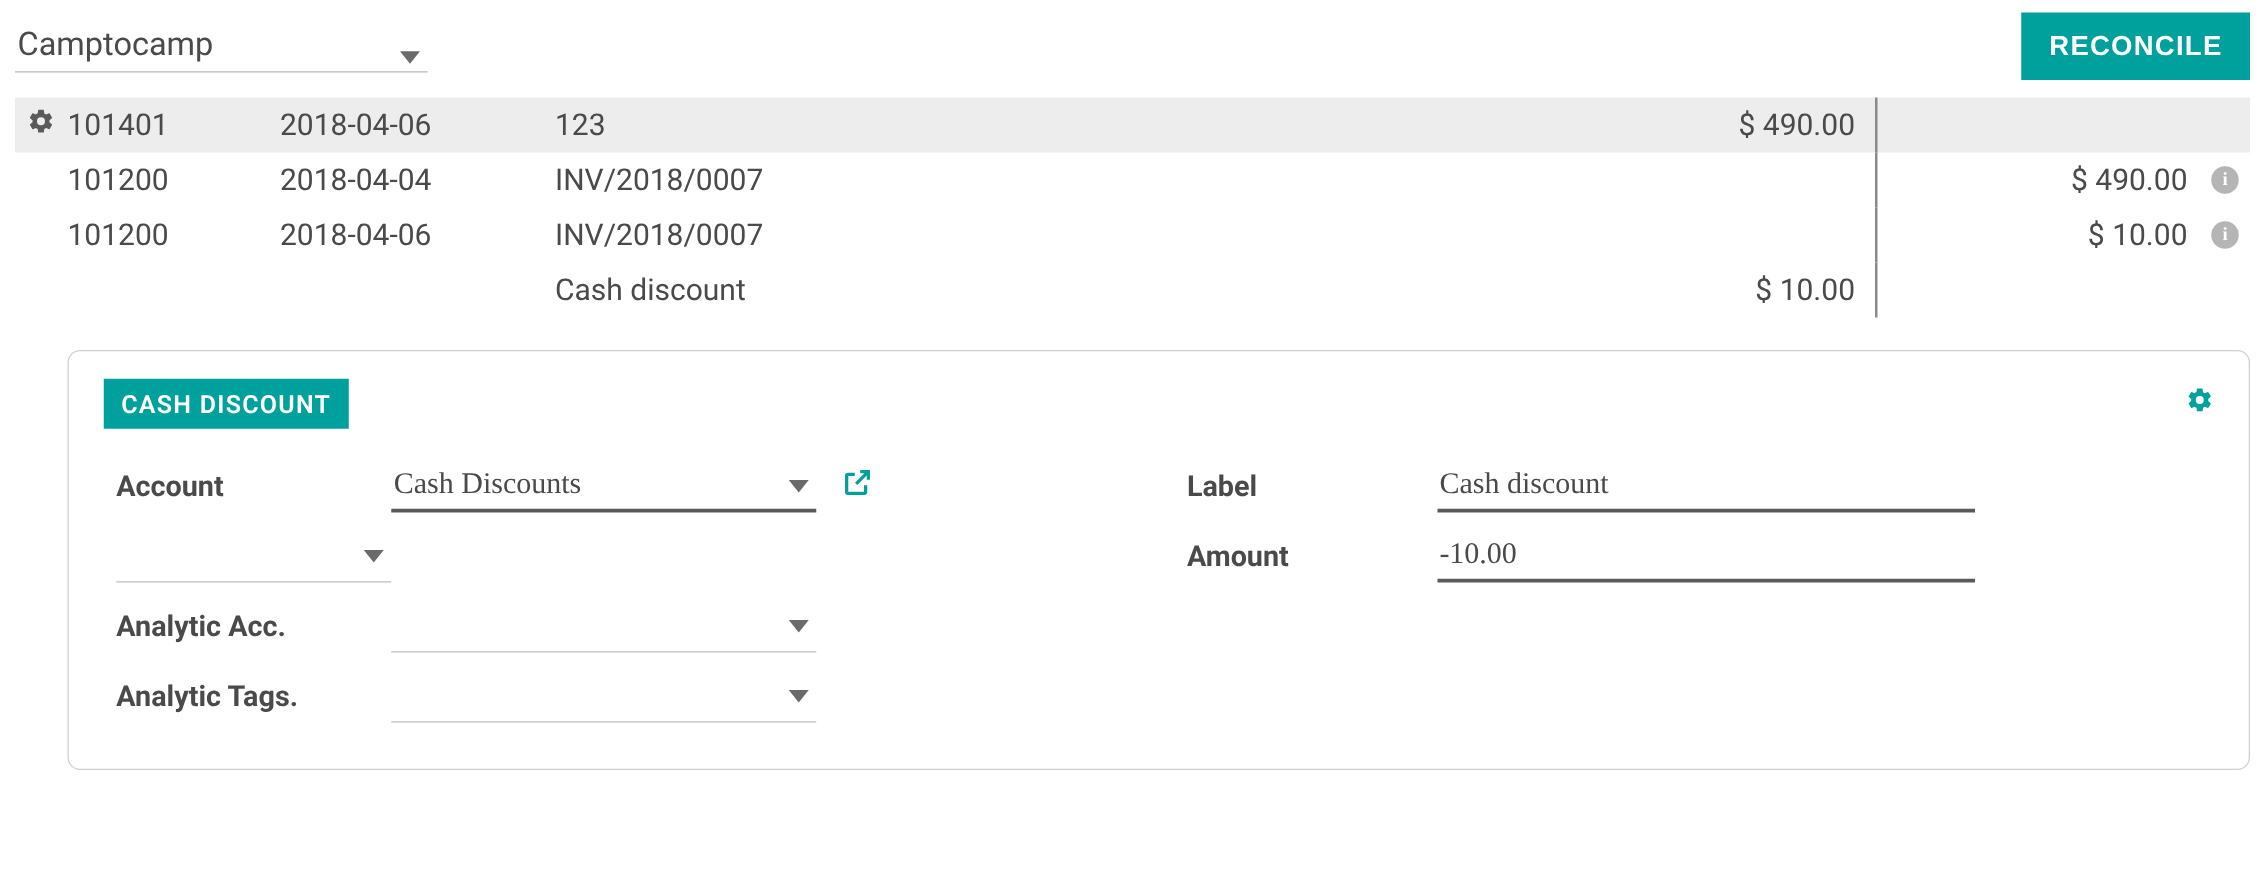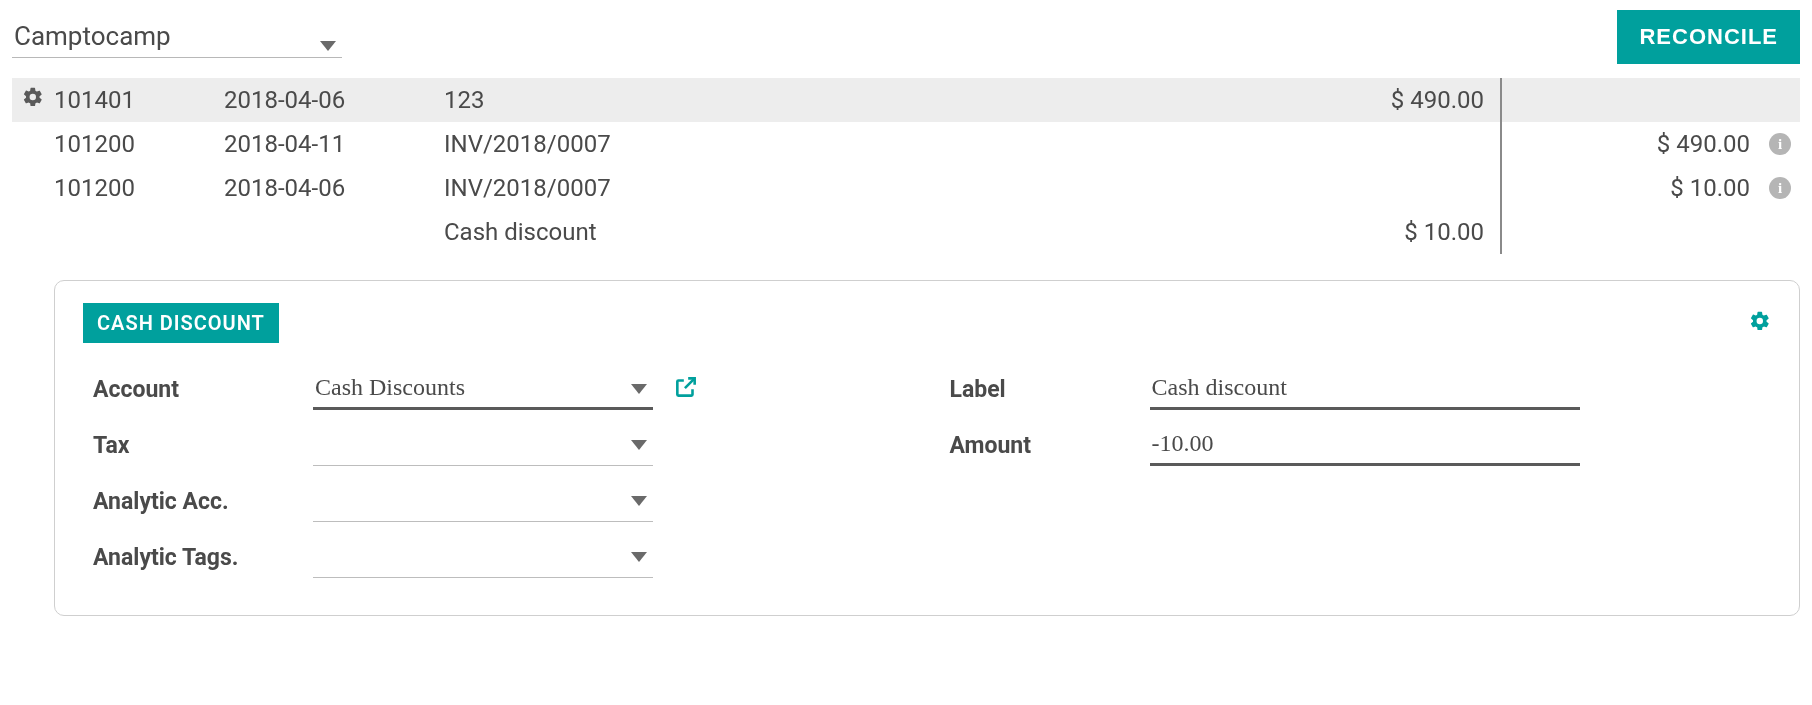--- a/index.html
+++ b/index.html
@@ -157,21 +157,21 @@
     <div>2018-04-06</div>
     <div>123</div>
     <div class="debit">$ 490.00</div>
     <div class="credit"></div>
     <div class="info-cell"></div>
   </div>
 
   <div class="line">
     <div class="gear-cell"></div>
     <div>101200</div>
-    <div>2018-04-11</div>
+    <div>2018-04-04</div>
     <div>INV/2018/0007</div>
     <div class="debit"></div>
     <div class="credit">$ 490.00</div>
     <div class="info-cell">
         <span class="info-icon">i</span>
       </div>
   </div>
 
   <div class="line">
     <div class="gear-cell"></div>
@@ -219,21 +219,20 @@
         <span class="ext-link">
           <svg class="extlink" viewBox="0 0 24 24">
             <path d="M14 4h6v6"></path>
               <path d="M20 4l-9 9"></path>
               <path d="M18 14v5a1 1 0 0 1-1 1H5a1 1 0 0 1-1-1V7a1 1 0 0 1 1-1h5"></path>
           </svg>
         </span>
       </div>
 
       <div class="field-row">
-        <div class="field-label">Tax</div>
         <div class="field-select-wrap">
           <input class="field-input" value="" style="">
           <span class="caret-down"></span>
         </div>
         <span></span>
       </div>
 
       <div class="field-row">
         <div class="field-label">Analytic Acc.</div>
         <div class="field-select-wrap">

